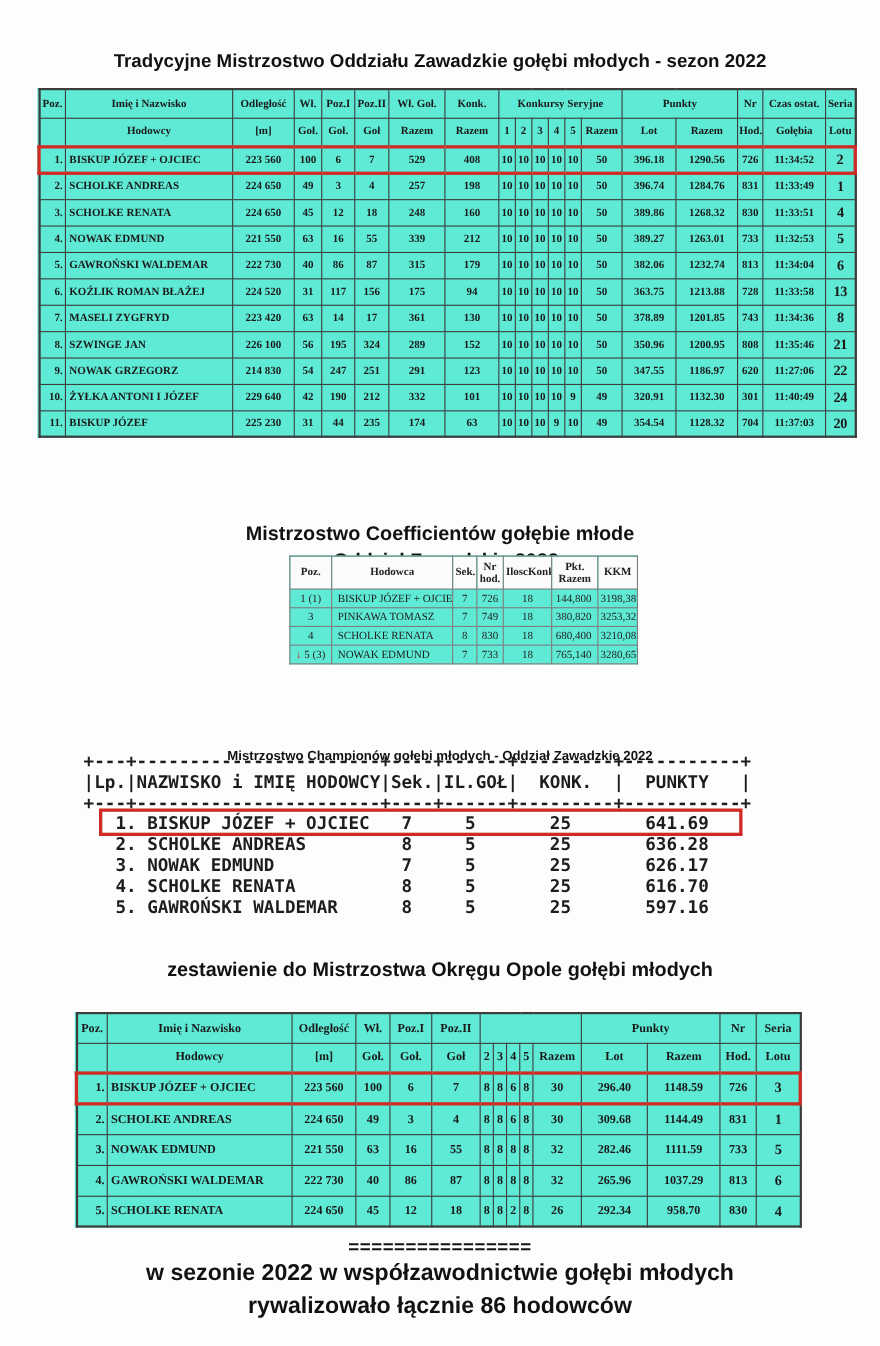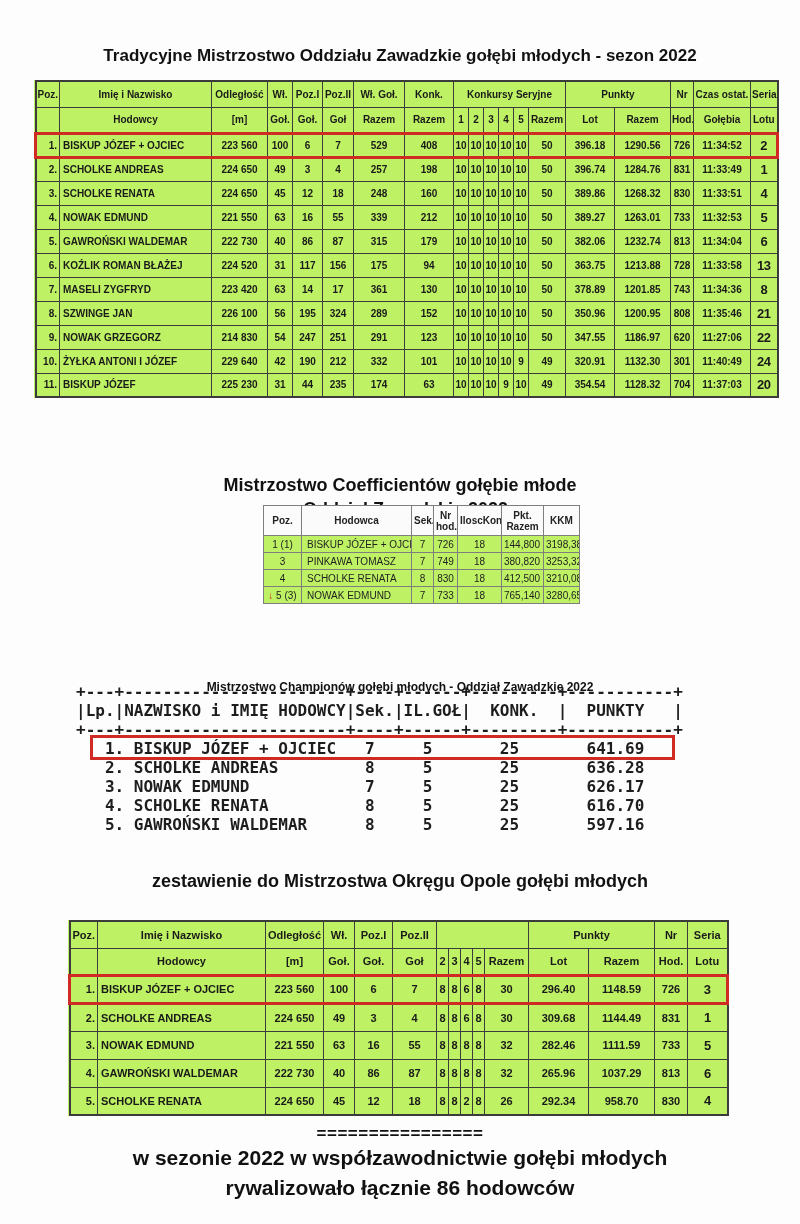--- a/index.html
+++ b/index.html
@@ -12,21 +12,21 @@
   }
   .title { position: absolute; left: 0; width: 100%; text-align: center; font-weight: bold; color: #111; }
   #title1 { top: 46px;  font-size: 17px; }
   #title2 { top: 473px; font-size: 18px; line-height: 24px; }
   #title3 { top: 680px; font-size: 12px; }
   #title4 { top: 869px; font-size: 18px; line-height: 24px; }
   #sep    { top: 1124px; font-size: 17px; letter-spacing: 0.5px; }
   #foot1  { top: 1146px; font-size: 21px; }
   #foot2  { top: 1176px; font-size: 21px; }
 
-  table { border-collapse: collapse; table-layout: fixed; position: absolute; background: #bef264; }
+  table { border-collapse: collapse; table-layout: fixed; position: absolute; background: #5eead4; font-family: Liberation Serif, serif; }
   .scan { border: 2px solid var(--line); }
   .scan th, .scan td {
     border: 1px solid var(--line); font-weight: bold; text-align: center;
     padding: 0 1px; overflow: hidden; white-space: nowrap;
   }
   #t1 { left: 34px; top: 80px; width: 742px; font-size: 10px; }
   #t1 thead tr { height: 26px; }
   #t1 tbody tr { height: 24px; }
   #t4 { left: 68px; top: 920px; width: 660px; font-size: 11px; }
   #t4 thead tr { height: 27px; }
@@ -405,21 +405,21 @@
         <td class="c-ilosc">18</td>
         <td class="c-pkt">380,820</td>
         <td class="c-kkm">3253,32</td>
       </tr>
       <tr>
         <td class="c-poz">4</td>
         <td class="c-name">SCHOLKE RENATA</td>
         <td class="c-sek">8</td>
         <td class="c-nr">830</td>
         <td class="c-ilosc">18</td>
-        <td class="c-pkt">412,500</td>
+        <td class="c-pkt">680,400</td>
         <td class="c-kkm">3210,08</td>
       </tr>
       <tr>
         <td class="c-poz"><span class="arrow">↓ </span>5 (3)</td>
         <td class="c-name">NOWAK EDMUND</td>
         <td class="c-sek">7</td>
         <td class="c-nr">733</td>
         <td class="c-ilosc">18</td>
         <td class="c-pkt">765,140</td>
         <td class="c-kkm">3280,65</td>

